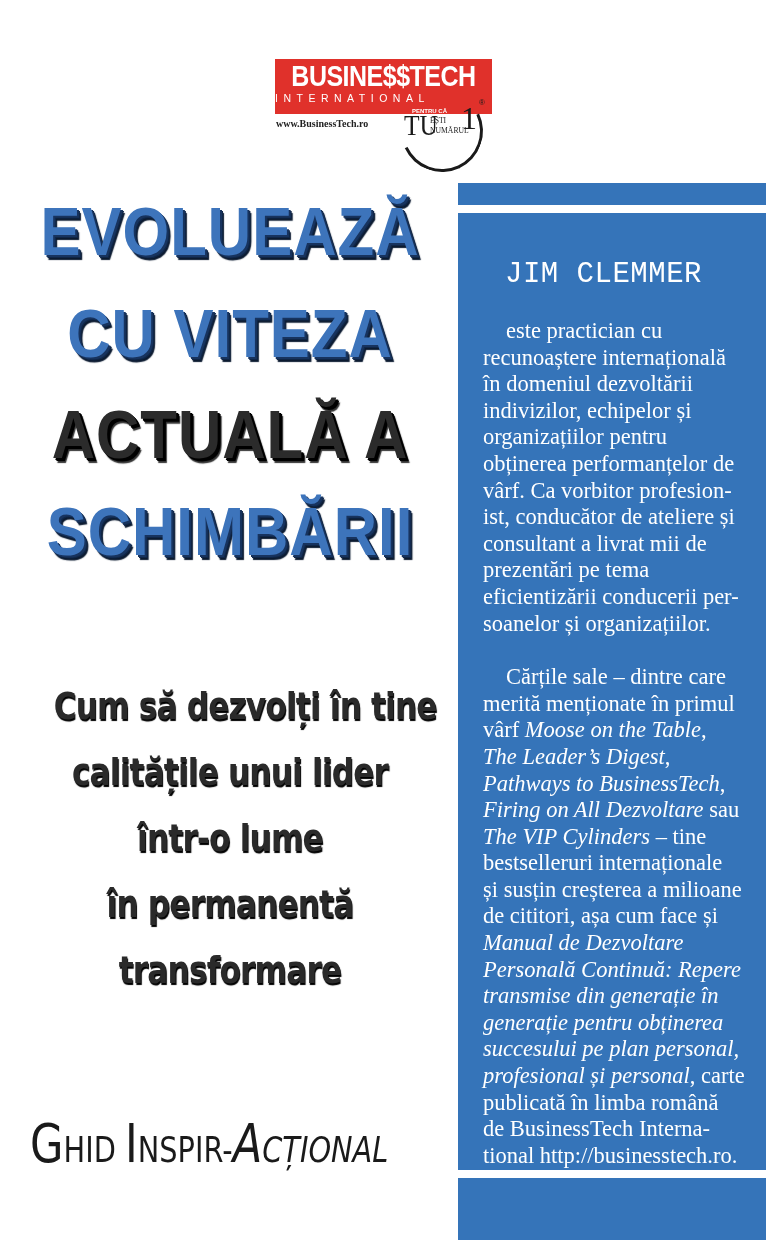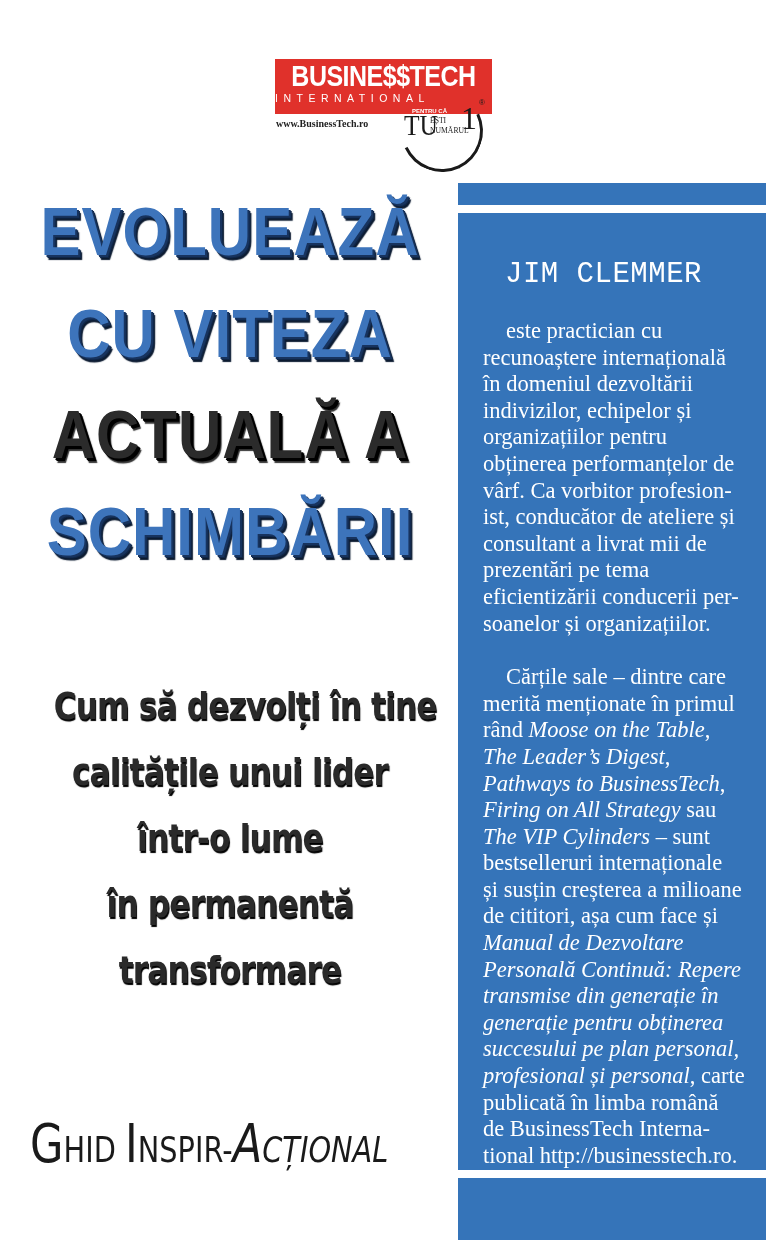--- a/index.html
+++ b/index.html
@@ -172,25 +172,25 @@
     <span class="line">ist, conducător de ateliere și</span>
     <span class="line">consultant a livrat mii de</span>
     <span class="line">prezentări pe tema</span>
     <span class="line">eficientizării conducerii per-</span>
     <span class="line">soanelor și organizațiilor.</span>
   </p>
   <div class="gap"></div>
   <p class="para">
     <span class="line">Cărțile sale – dintre care</span>
     <span class="line">merită menționate în primul</span>
-    <span class="line"><span>rând </span><span class="it">Moose on the Table</span><span>,</span></span>
+    <span class="line"><span>vârf </span><span class="it">Moose on the Table</span><span>,</span></span>
     <span class="line"><span class="it">The Leader’s Digest</span><span>,</span></span>
     <span class="line"><span class="it">Pathways to BusinessTech</span><span>,</span></span>
-    <span class="line"><span class="it">Firing on All Strategy</span><span> sau</span></span>
-    <span class="line"><span class="it">The VIP Cylinders</span><span> – sunt</span></span>
+    <span class="line"><span class="it">Firing on All Dezvoltare</span><span> sau</span></span>
+    <span class="line"><span class="it">The VIP Cylinders</span><span> – tine</span></span>
     <span class="line">bestselleruri internaționale</span>
     <span class="line">și susțin creșterea a milioane</span>
     <span class="line">de cititori, așa cum face și</span>
     <span class="line it">Manual de Dezvoltare</span>
     <span class="line it">Personală Continuă: Repere</span>
     <span class="line it">transmise din generație în</span>
     <span class="line it">generație pentru obținerea</span>
     <span class="line it">succesului pe plan personal,</span>
     <span class="line"><span class="it">profesional și personal</span><span>, carte</span></span>
     <span class="line">publicată în limba română</span>

